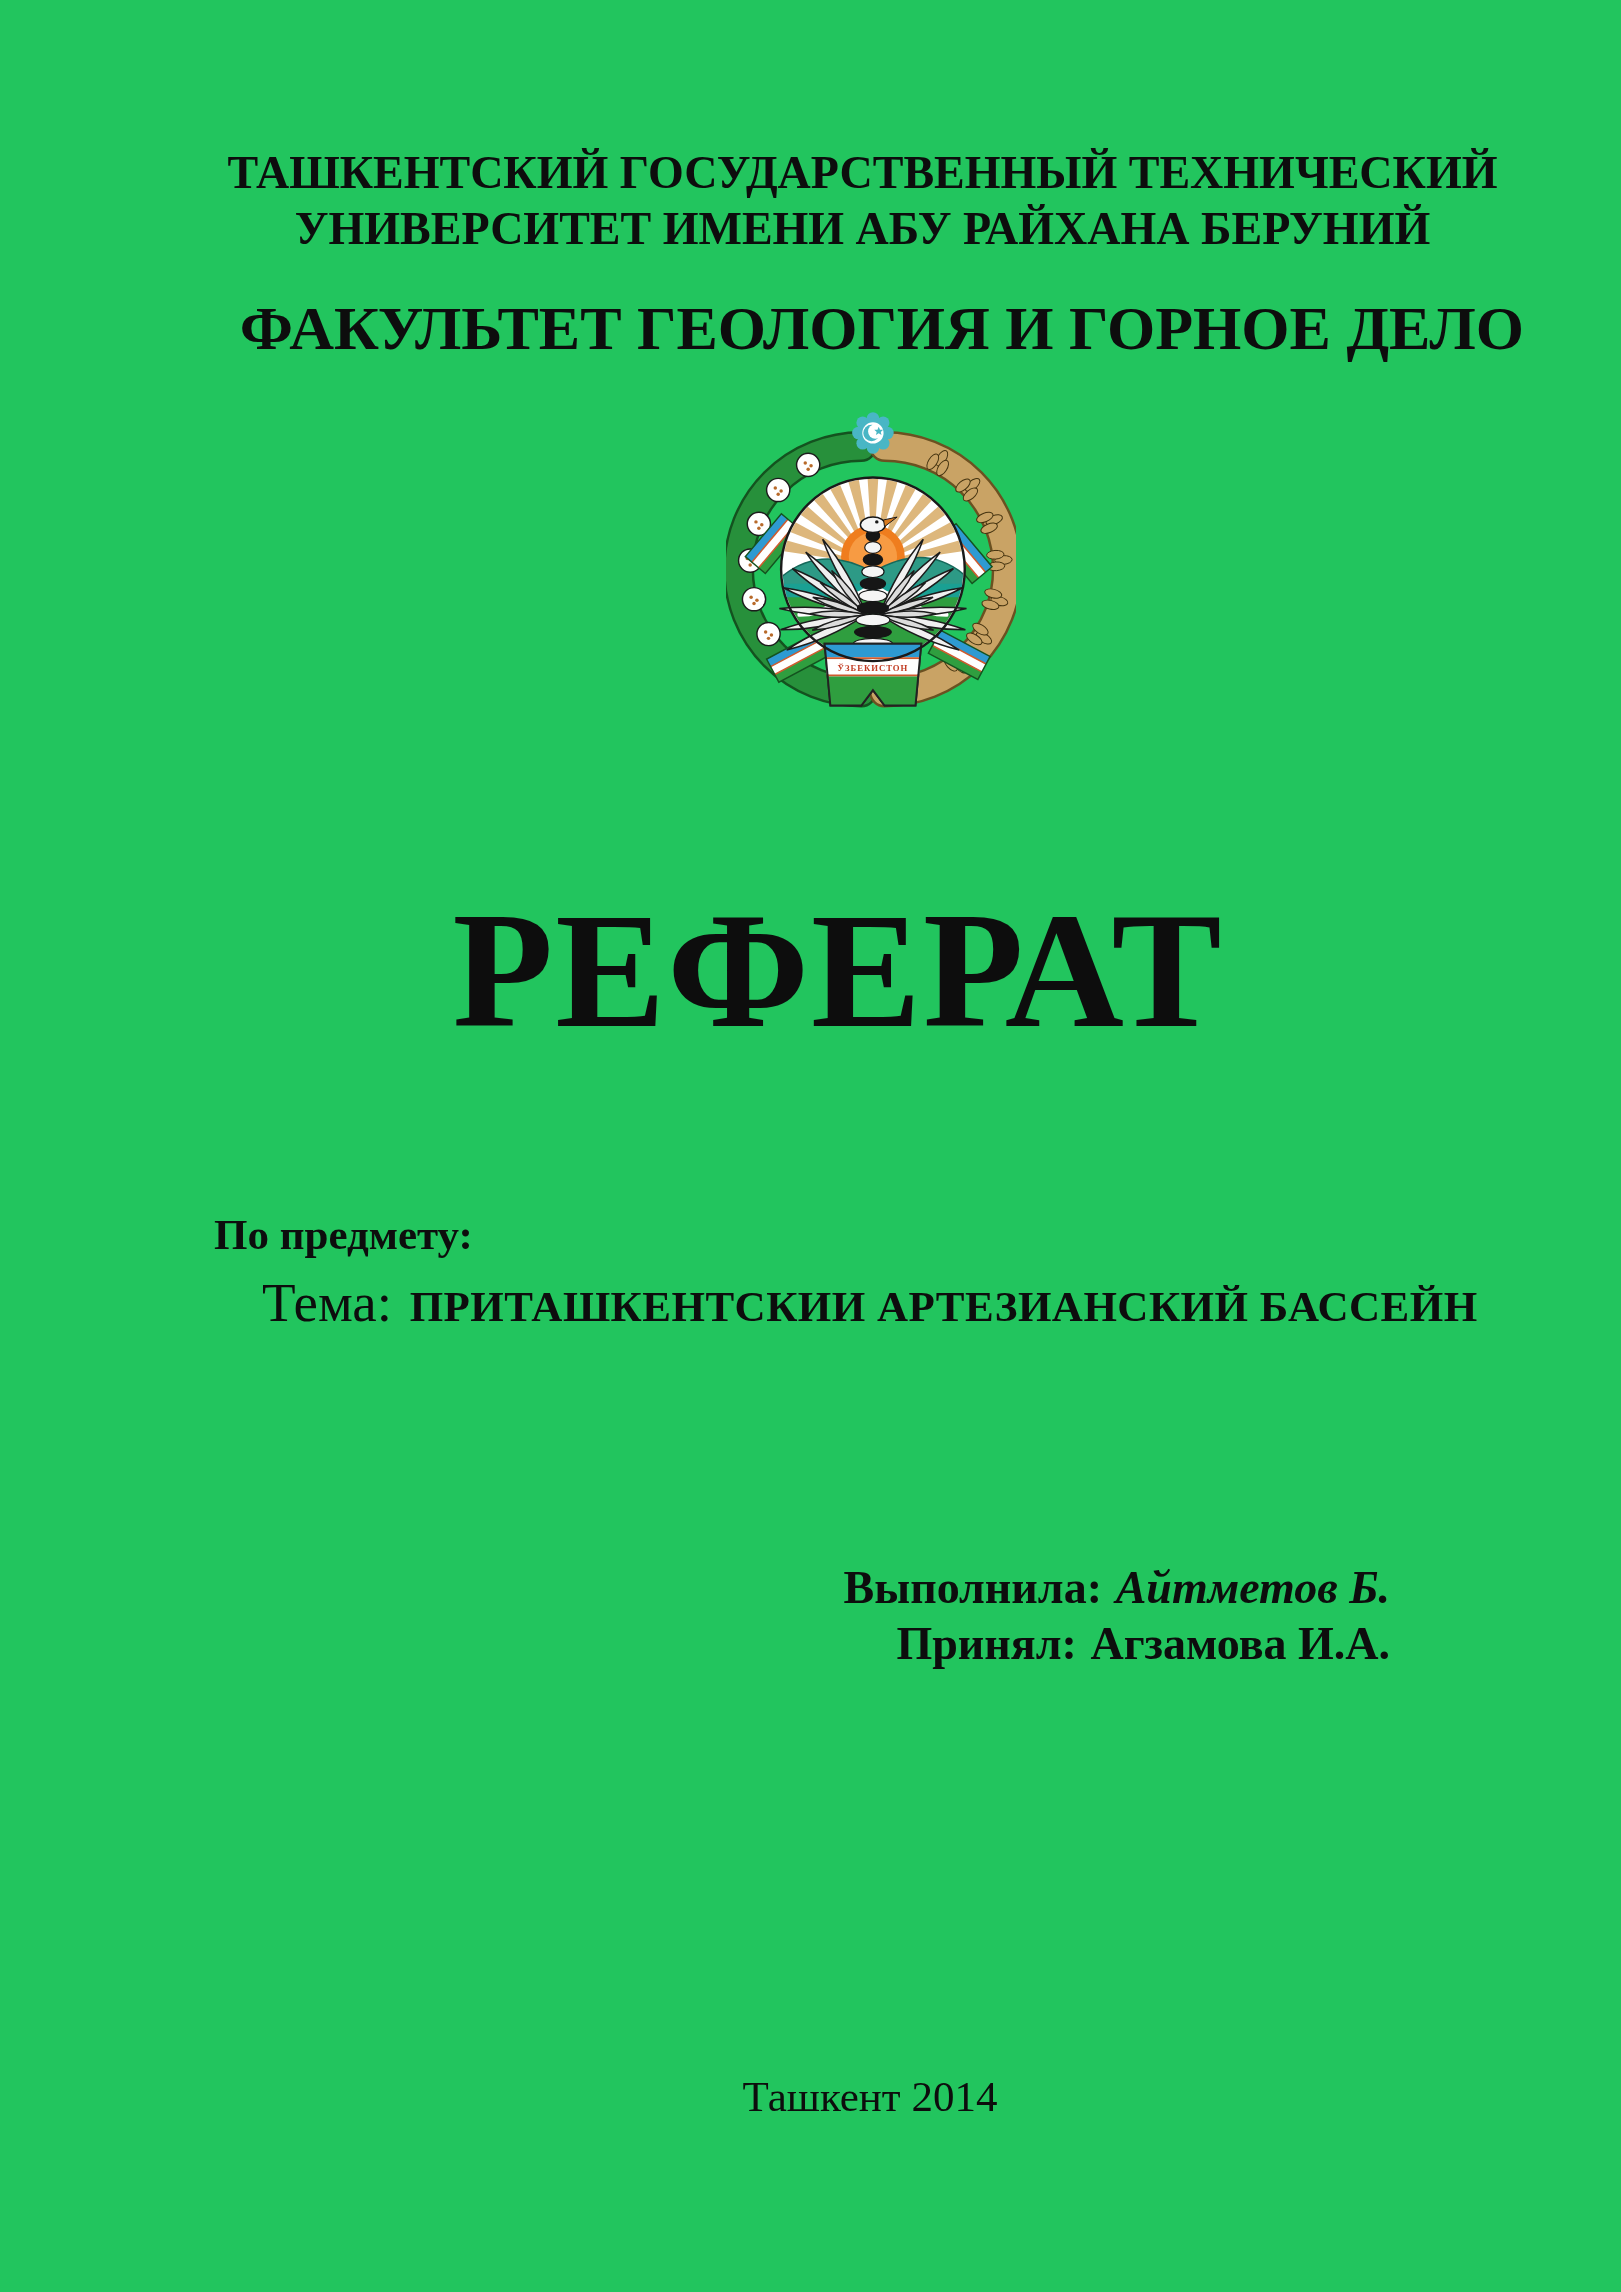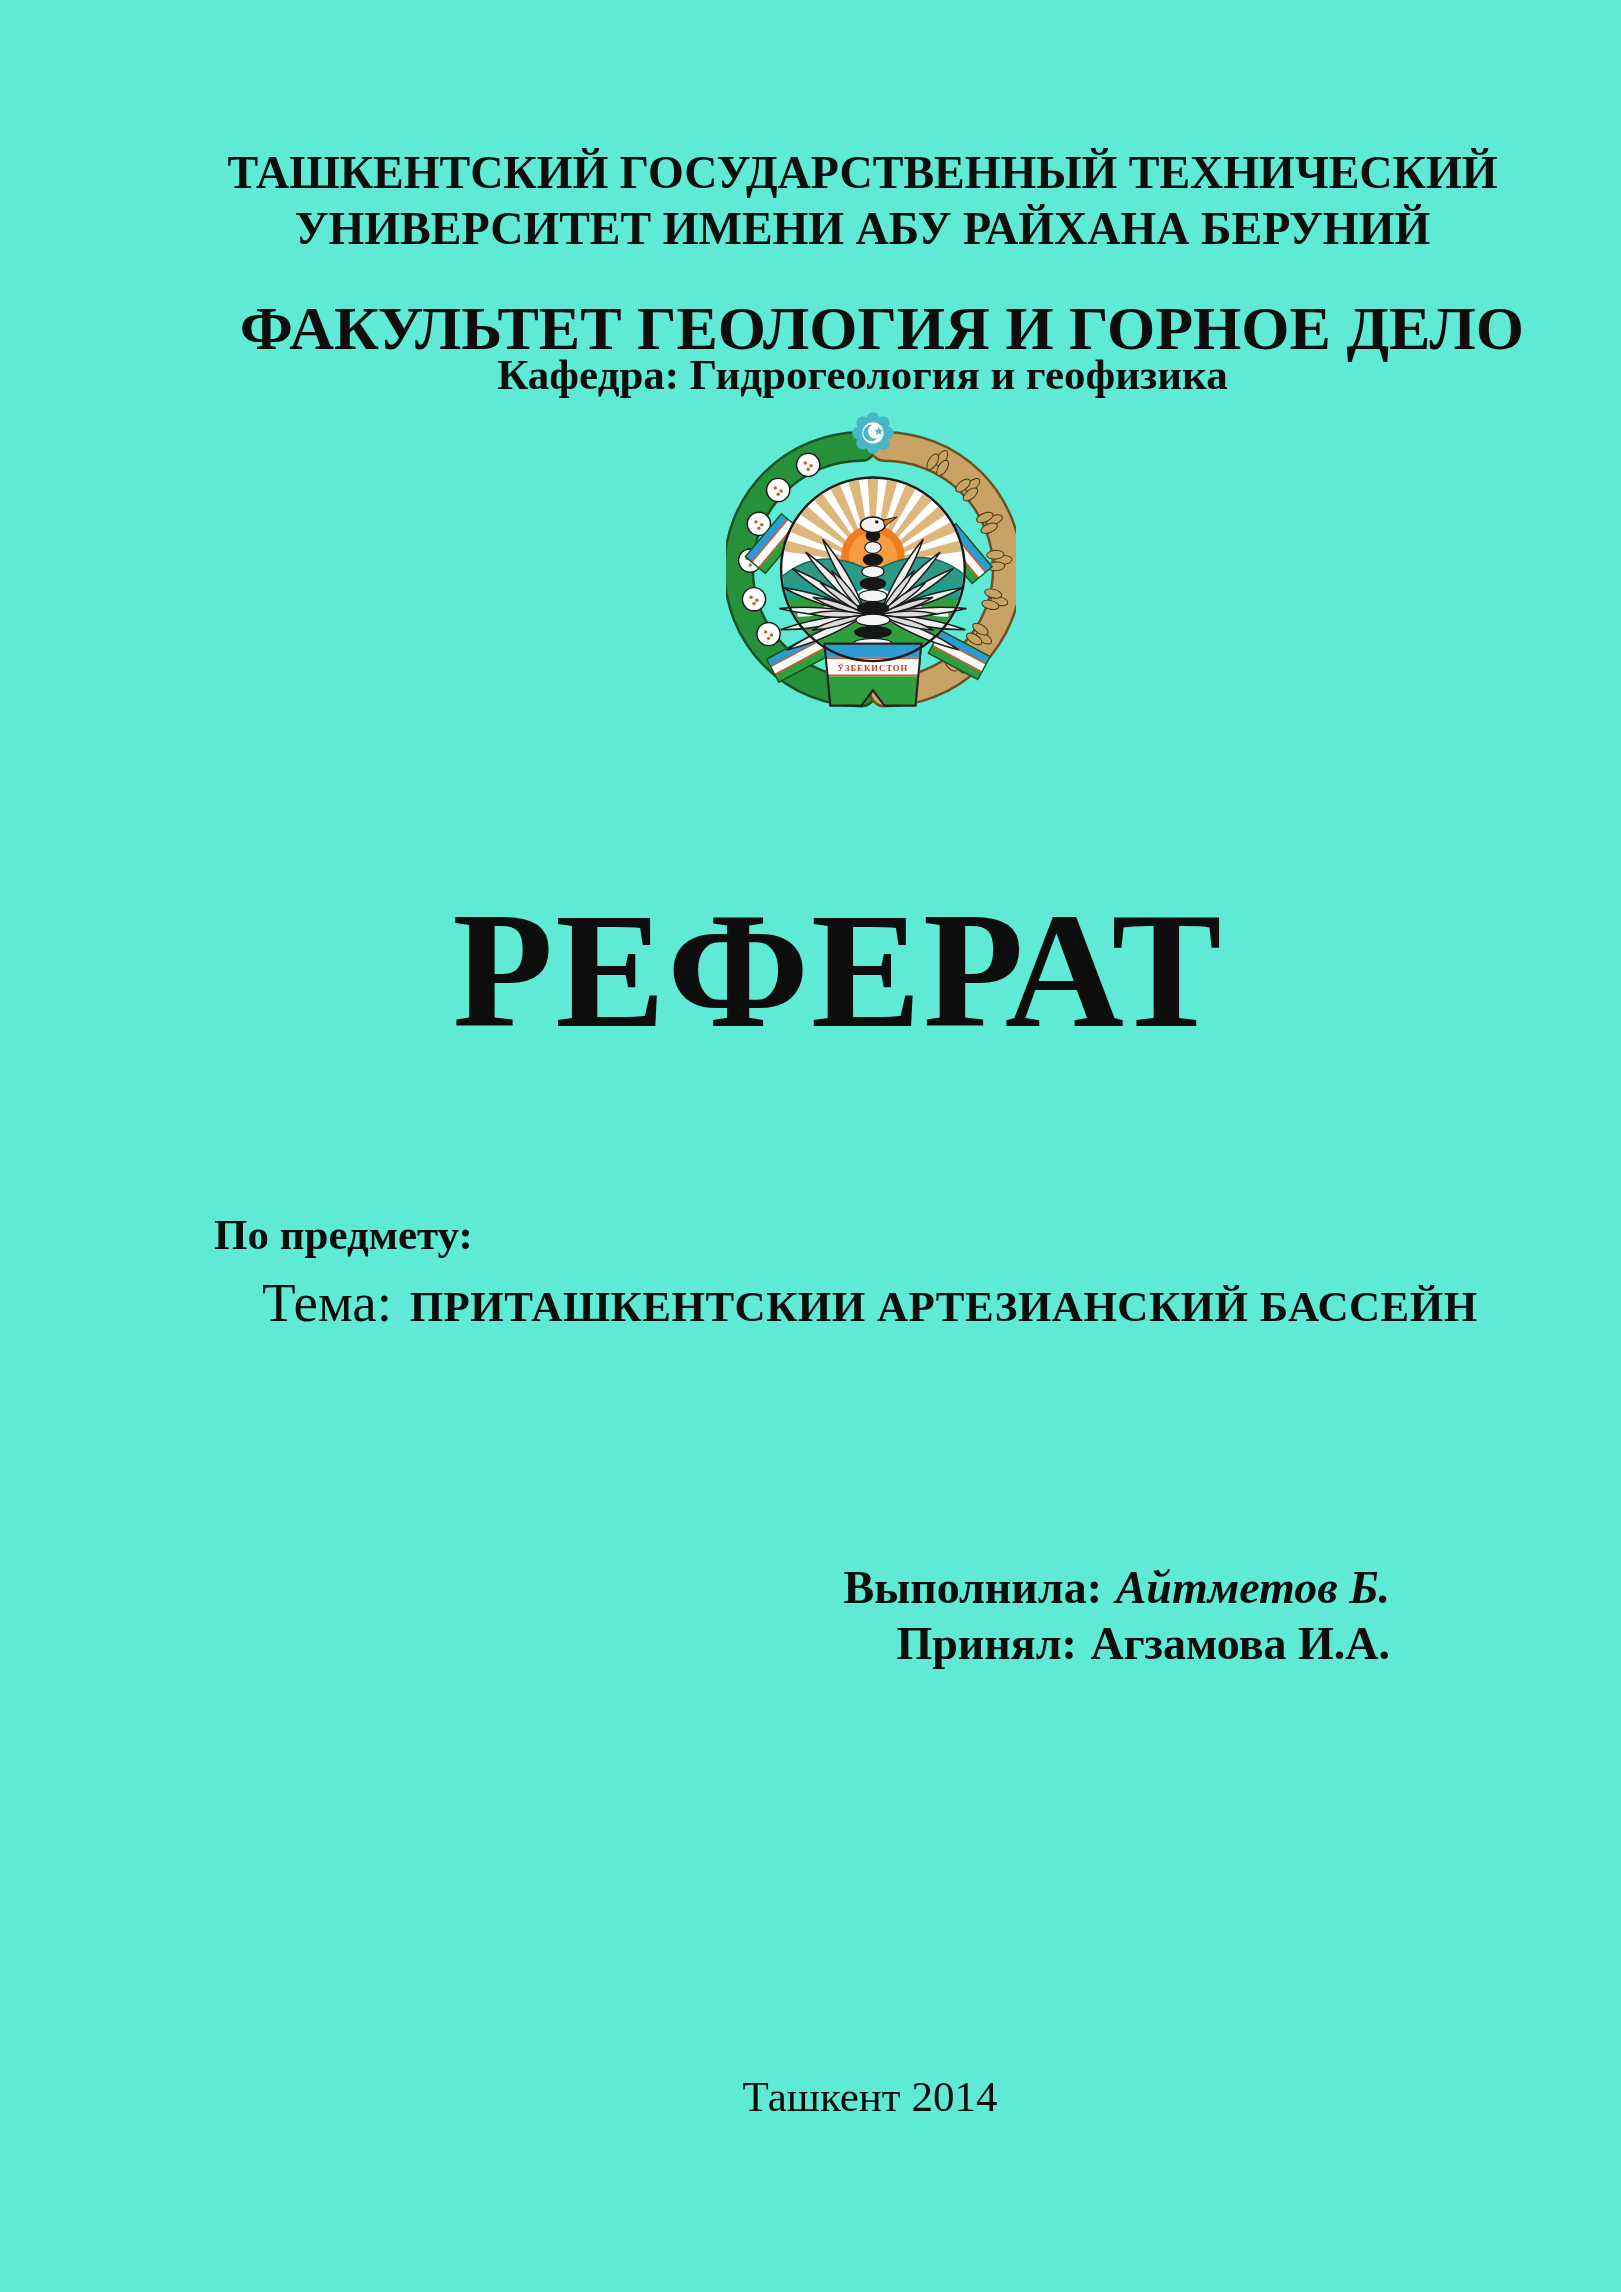--- a/index.html
+++ b/index.html
@@ -1,20 +1,20 @@
 <!DOCTYPE html>
 <html><head>
 <meta charset="utf-8">
 <style>
   html,body{margin:0;padding:0;background:#ffffff;}
   .page{
     position:relative;
     width:1621px;
     height:2293px;
-    background:#5eead4;
+    background:#22c55e;
     color:#0d0d0d;
     font-family:"Liberation Serif", serif;
     overflow:hidden;
   }
   .university-header{
     position:absolute; left:201px; top:145px; width:1323px;
     text-align:center; font-weight:bold; font-size:46px; line-height:1.22;
   }
   .faculty-line{
     position:absolute; left:201px; top:294px; width:1323px;
@@ -60,21 +60,20 @@
 <body>
 
 <div class="page">
 
   <div class="university-header">
     <div>ТАШКЕНТСКИЙ ГОСУДАРСТВЕННЫЙ ТЕХНИЧЕСКИЙ</div>
     <div>УНИВЕРСИТЕТ ИМЕНИ АБУ РАЙХАНА БЕРУНИЙ</div>
   </div>
 
   <div class="faculty-line">ФАКУЛЬТЕТ ГЕОЛОГИЯ И ГОРНОЕ ДЕЛО</div>
-  <div class="department-line">Кафедра: Гидрогеология и геофизика</div>
 
   <div class="emblem">
     <svg viewBox="0 0 300 315" xmlns="http://www.w3.org/2000/svg">
       <defs>
         <clipPath id="cc">
             <circle cx="152" cy="165" r="93.5"></circle>
           </clipPath>
       </defs>
 
       <path d="M 140,38 A 127,127 0 0 0 140,292" fill="none" stroke="#14521f" stroke-width="32" stroke-linecap="round"></path>

